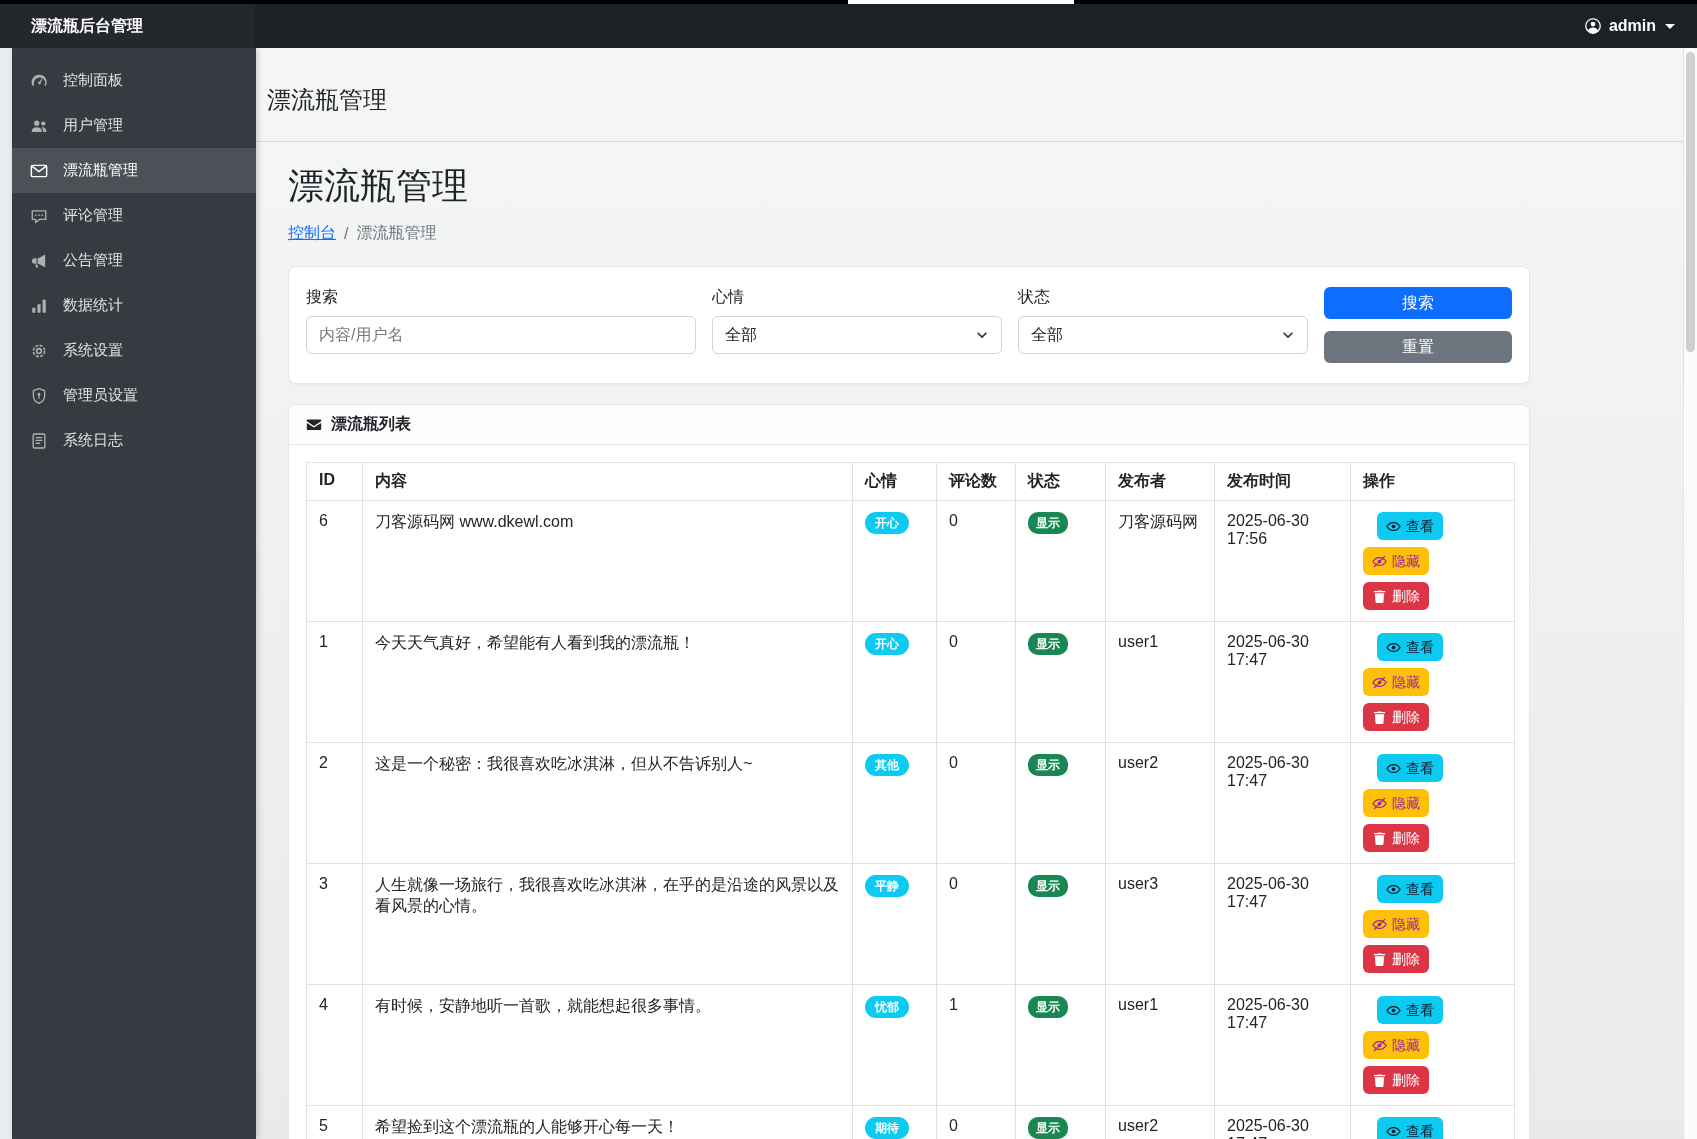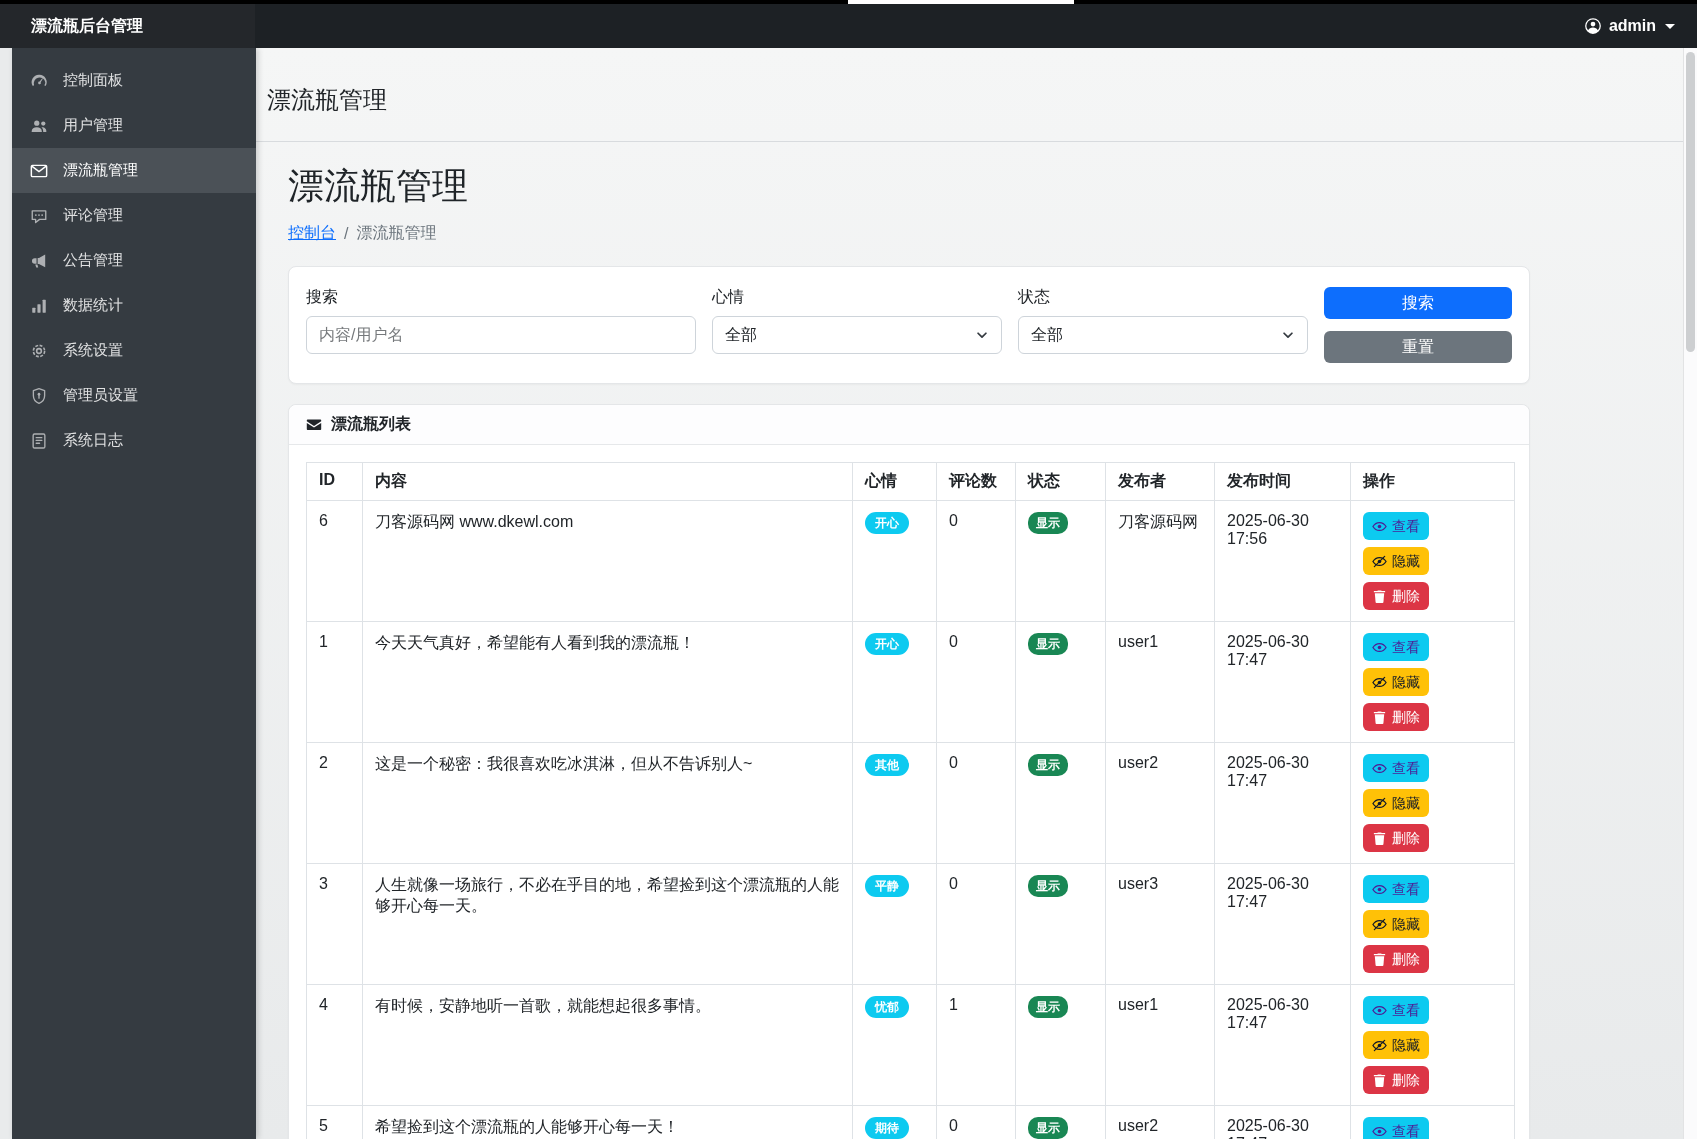--- a/index.html
+++ b/index.html
@@ -69,22 +69,22 @@
   th,td{border:1px solid var(--border); text-align:left; vertical-align:top;}
   th{padding:8px 12px; font-weight:700;}
   td{padding:11px 12px;}
   .badge{display:inline-block; font-size:12px; font-weight:700; color:#fff; line-height:1;}
   .badge.mood{background:var(--info); border-radius:50rem; padding:5px 10px;}
   .badge.status{background:var(--success); border-radius:10px; padding:5px 8px;}
   .actions{display:flex; flex-wrap:wrap; gap:7px; width:136px;}
   .abtn{display:inline-flex; align-items:center; gap:5px; border:none; border-radius:6px; padding:4px 9px; font-size:14px; font-family:inherit; line-height:20px; cursor:pointer;}
   .abtn .aicon{display:flex; width:15px; height:15px;}
   .abtn svg{width:15px; height:15px;}
-  .abtn.view{background:var(--info); color:#4c1d95;}
-  .abtn.hide{background:var(--warning); color:#0f172a;}
+  .abtn.view{background:var(--info); color:#0f172a;margin-left:14px;}
+  .abtn.hide{background:var(--warning); color:#a21caf;}
   .abtn.del{background:var(--danger); color:#fff;}
 
   
   .scrollbar{position:absolute; right:0; top:48px; width:14px; height:1091px; background:#fbfbfc; border-left:1px solid #e2e3e4; z-index:35;}
   .scroll-thumb{position:absolute; left:2px; top:4px; width:9px; height:300px; background:#cdcfd1; border-radius:5px;}
 </style>
 </head>
 <body>
 
 <div class="screen">
@@ -403,21 +403,21 @@
                           </svg>
                         </span>
                         <span>删除</span>
                       </button>
                   </div>
                 </td>
               </tr>
 
               <tr>
                 <td>3</td>
-                <td>人生就像一场旅行，不必在乎目的地，希望捡到这个漂流瓶的人能够开心每一天。</td>
+                <td>人生就像一场旅行，我很喜欢吃冰淇淋，在乎的是沿途的风景以及看风景的心情。</td>
                 <td><span class="badge mood">平静</span></td>
                 <td>0</td>
                 <td><span class="badge status">显示</span></td>
                 <td>user3</td>
                 <td>2025-06-30 17:47</td>
                 <td>
                   <div class="actions">
                     <button class="abtn view">
                         <span class="aicon">
                           <svg viewBox="0 0 16 16" fill="none" stroke="currentColor" stroke-width="1.3">

